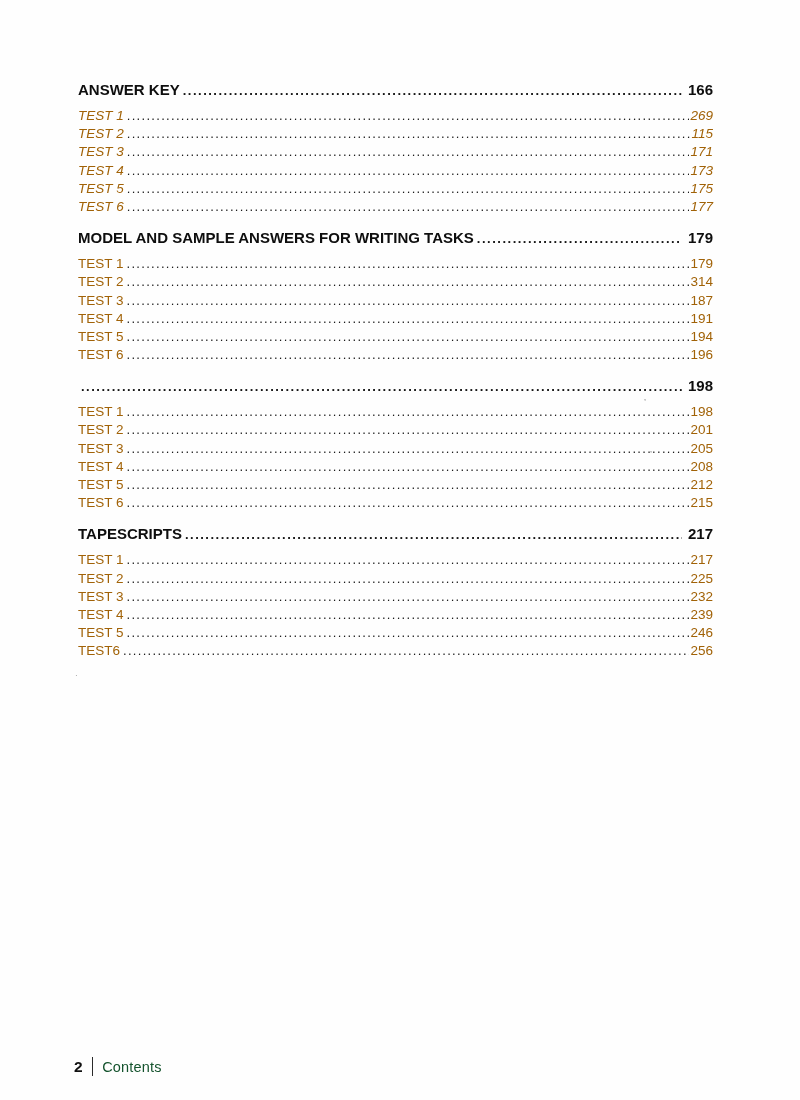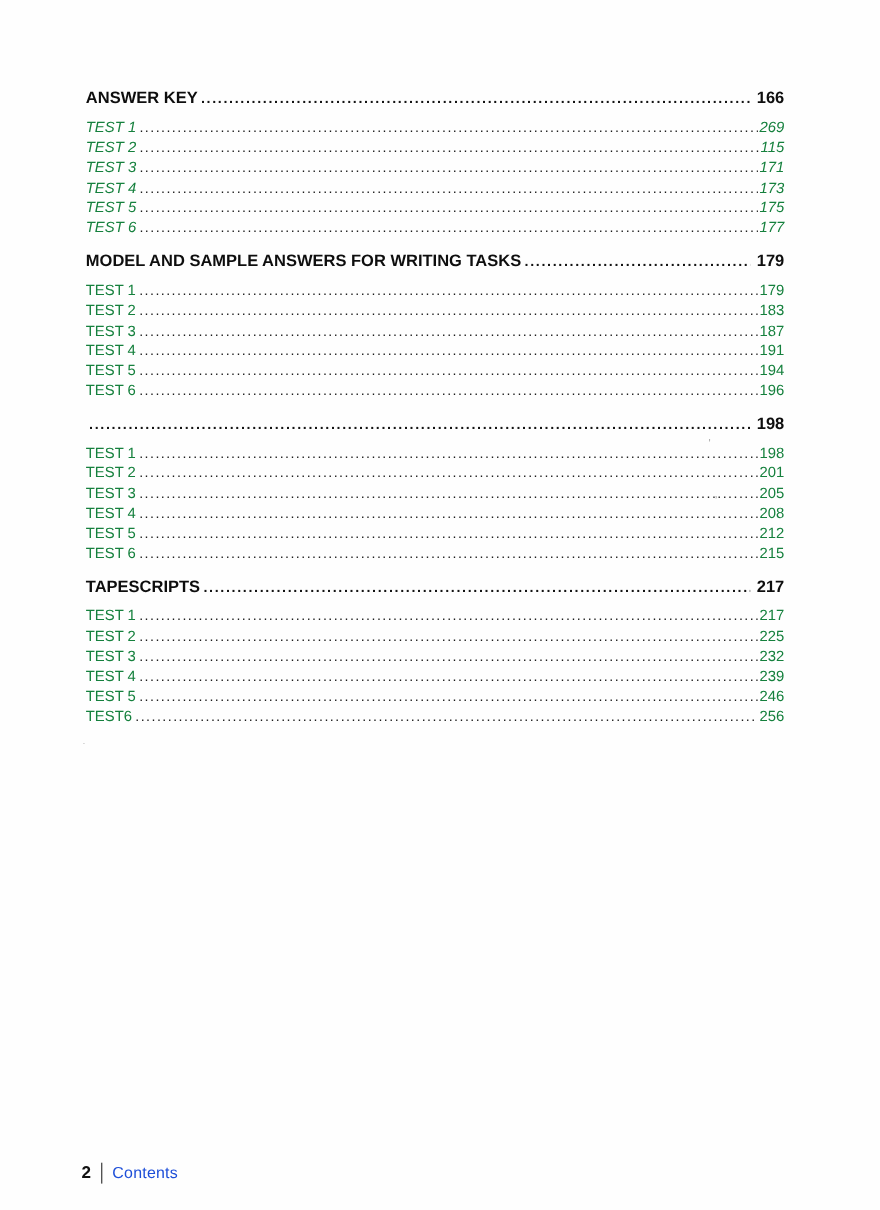--- a/index.html
+++ b/index.html
@@ -36,21 +36,21 @@
     height: 21px;
     margin-bottom: 7px;
     font-weight: bold;
     font-size: 15px;
     color: #0e0e0e;
   }
   .toc-entry {
     line-height: 18.2px;
     height: 18.2px;
     font-size: 13.5px;
-    color: #15803d;
+    color: #a16207;
   }
   .entry-label, .entry-page, .heading-label, .heading-page {
     white-space: nowrap;
   }
   .leader {
     flex: 1 1 auto;
     overflow: hidden;
     white-space: nowrap;
     margin-left: 3px;
     min-width: 10px;
@@ -88,21 +88,21 @@
     font-size: 15.5px;
     color: #111;
   }
   .footer-divider {
     width: 1.5px;
     height: 19px;
     background: #2a2a2a;
   }
   .footer-label {
     font-size: 14.5px;
-    color: #1d4ed8;
+    color: #14532d;
     letter-spacing: 0.2px;
   }
 
   
   .artifact {
     position: absolute;
     color: #8a8a8a;
     font-size: 9px;
     line-height: 1;
     user-select: none;
@@ -163,21 +163,21 @@
         <span class="heading-page">179</span>
       </div>
       <div class="toc-row toc-entry">
         <span class="entry-label">TEST 1</span>
         <span class="leader"></span>
         <span class="entry-page">179</span>
       </div>
       <div class="toc-row toc-entry">
         <span class="entry-label">TEST 2</span>
         <span class="leader"></span>
-        <span class="entry-page">183</span>
+        <span class="entry-page">314</span>
       </div>
       <div class="toc-row toc-entry">
         <span class="entry-label">TEST 3</span>
         <span class="leader"></span>
         <span class="entry-page">187</span>
       </div>
       <div class="toc-row toc-entry">
         <span class="entry-label">TEST 4</span>
         <span class="leader"></span>
         <span class="entry-page">191</span>

